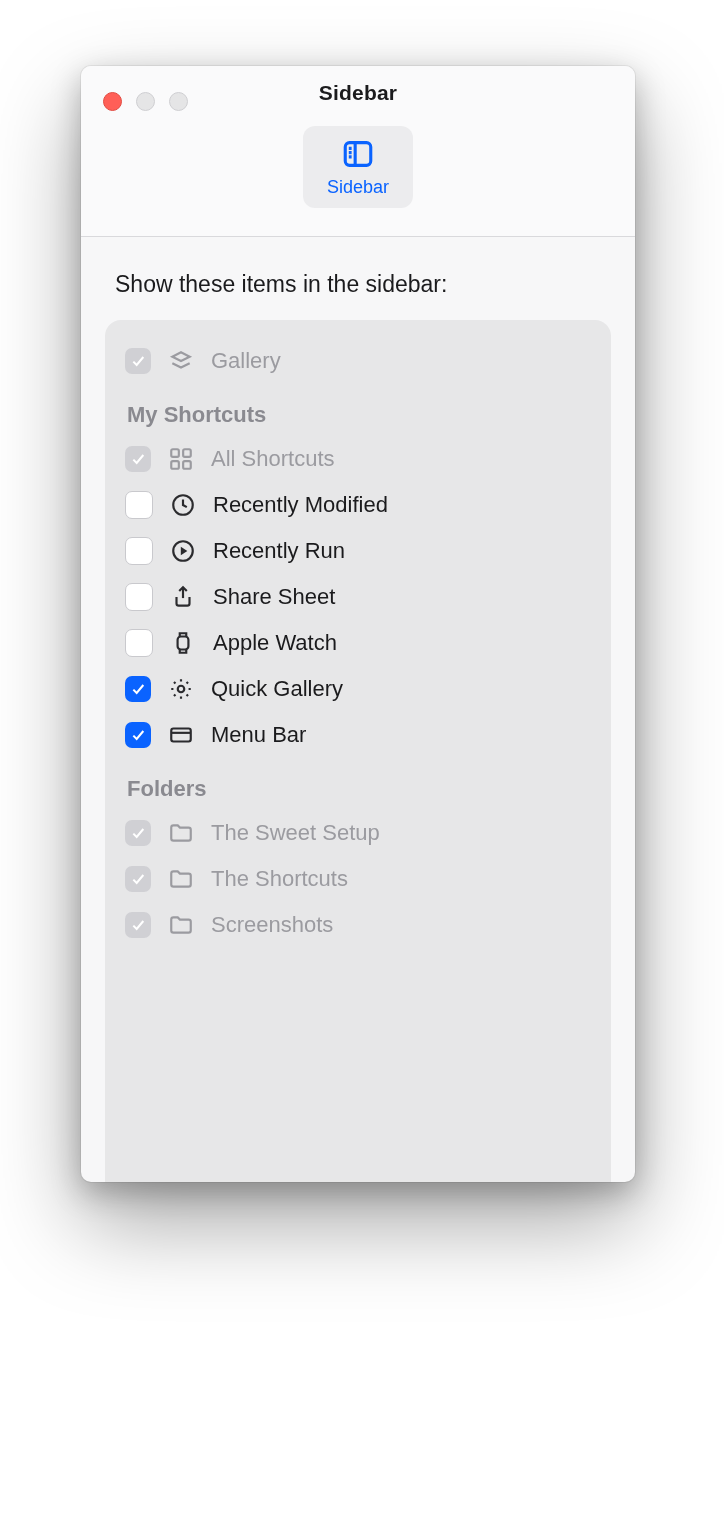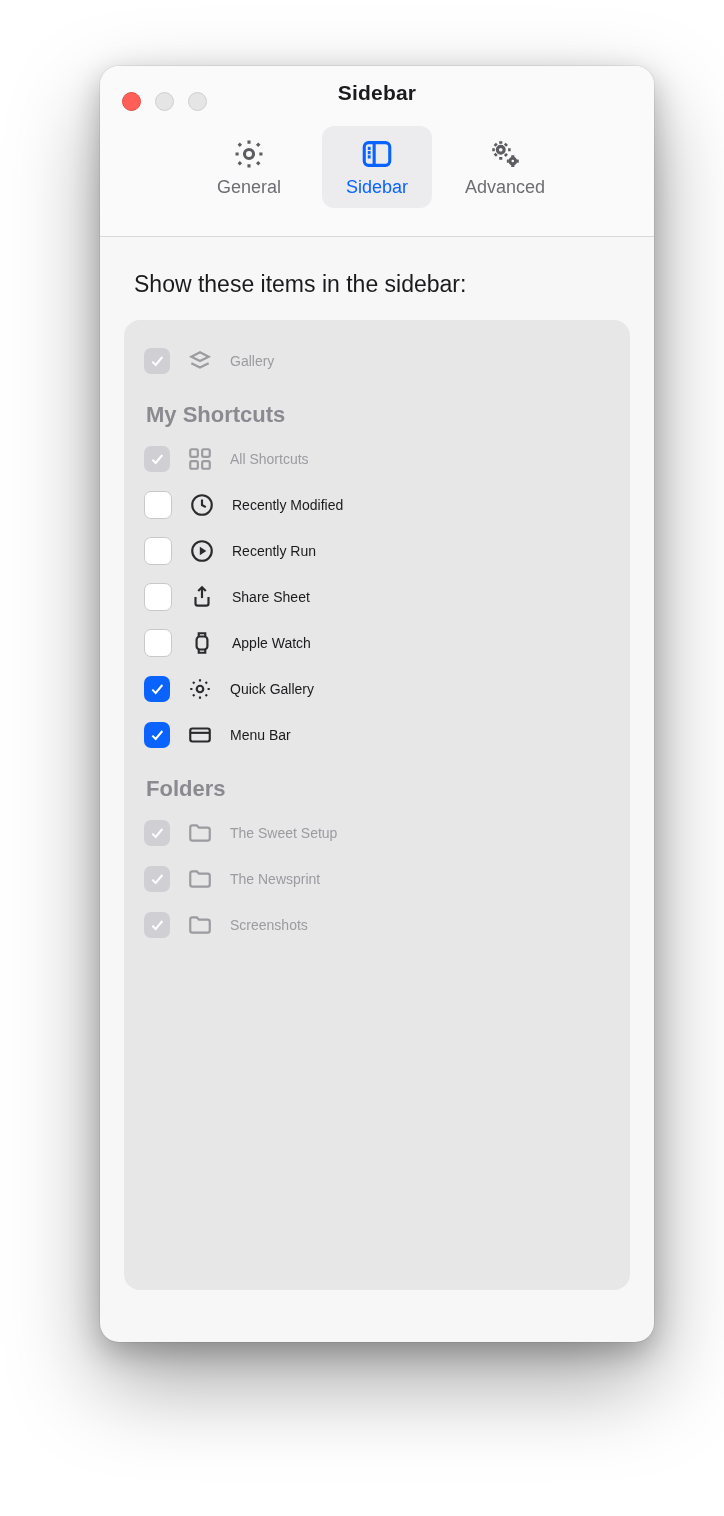--- a/index.html
+++ b/index.html
@@ -9,23 +9,23 @@
     --text:#1b1b1d;
     --muted:#9b9ba0;
     --muted2:#8a8a90;
     --accent:#0a63ff;
     --window:#f7f7f8;
     --header:#fafafb;
   }
   html,body{margin:0;padding:0;background:#fff;font-family:-apple-system,BlinkMacSystemFont,"Helvetica Neue",Arial,sans-serif;font-size:16px;color:var(--text);}
   .stage{width:724px;height:1516px;position:relative;}
   .window{
-    position:absolute;left:100px;top:66px;width:554px;height:1276px;
+    position:absolute;left:81px;top:66px;width:554px;height:1116px;
     background:var(--window);
-    border-radius:19px;
+    border-radius:10px;
     box-shadow:0 40px 90px rgba(0,0,0,.35),0 10px 30px rgba(0,0,0,.25),0 0 0 1px rgba(0,0,0,.06);
     overflow:hidden;
   }
   .titlebar{
     height:48px;display:flex;align-items:center;justify-content:center;
     background:var(--header);
   }
   .traffic{position:absolute;left:22px;top:26px;display:flex;gap:14px;}
   .dot{width:17px;height:17px;border-radius:50%;}
   .dot.red{background:#ff5f57;border:1px solid #e24b42;}
@@ -57,71 +57,51 @@
   .row{display:flex;align-items:center;gap:16px;height:46px;}
   .row .check{flex:0 0 26px;height:26px;border-radius:7px;display:flex;align-items:center;justify-content:center;}
   .check.blank{background:#fff;border:1px solid #c9c9cd;}
   .check.blue{background:var(--accent);}
   .check.grey{background:#d0d0d4;}
   .check svg{width:16px;height:16px;stroke:#fff;stroke-width:3;fill:none;}
   .check.grey svg{stroke:#fff;}
   .row .ricon{flex:0 0 28px;width:28px;height:28px;display:flex;align-items:center;justify-content:center;}
   .row .ricon svg{width:26px;height:26px;stroke:#2b2b2e;fill:none;stroke-width:2;}
   .row.dim .ricon svg{stroke:#9b9ba0;}
-  .row .label{font-size:14px;}
+  .row .label{font-size:22px;}
   .row.dim .label{color:var(--muted);}
   .section{font-size:22px;color:var(--muted2);font-weight:600;margin:18px 0 8px 2px;}
 </style>
 </head>
 <body>
 
 <div class="stage">
   <div class="window">
     <div class="traffic">
       <div class="dot red"></div>
       <div class="dot grey"></div>
       <div class="dot grey"></div>
     </div>
     <div class="titlebar">
       <div class="title">Sidebar</div>
     </div>
 
     <div class="toolbar">
-      <div class="tab">
-        <span class="icon">
-          <svg viewBox="0 0 24 24">
-              <circle cx="12" cy="12" r="3.2"></circle>
-              <path d="M12 2.5v2.2M12 19.3v2.2M4.7 4.7l1.6 1.6M17.7 17.7l1.6 1.6M2.5 12h2.2M19.3 12h2.2M4.7 19.3l1.6-1.6M17.7 6.3l1.6-1.6"></path>
-            </svg>
-        </span>
-        <span class="lbl">General</span>
-      </div>
       <div class="tab selected">
         <span class="icon">
           <svg viewBox="0 0 24 24">
               <rect x="3" y="4" width="18" height="16" rx="3"></rect>
               <line x1="10" y1="4" x2="10" y2="20"></line>
               <line x1="5.5" y1="8" x2="7.5" y2="8"></line>
               <line x1="5.5" y1="11" x2="7.5" y2="11"></line>
               <line x1="5.5" y1="14" x2="7.5" y2="14"></line>
             </svg>
         </span>
         <span class="lbl">Sidebar</span>
       </div>
-      <div class="tab">
-        <span class="icon">
-          <svg viewBox="0 0 24 24">
-              <circle cx="9" cy="9" r="2.4"></circle>
-              <path d="M9 3v1.8M9 14.2V16M3 9h1.8M14.2 9H16M4.8 4.8l1.3 1.3M12 12l1.3 1.3M4.8 13.2l1.3-1.3M12 6.1l1.3-1.3"></path>
-              <circle cx="17.5" cy="17" r="2"></circle>
-              <path d="M17.5 12.8v1.4M17.5 19.8v1.4M13.3 17h1.4M20.3 17h1.4"></path>
-            </svg>
-        </span>
-        <span class="lbl">Advanced</span>
-      </div>
     </div>
 
     <div class="content">
       <div class="heading">Show these items in the sidebar:</div>
 
       <div class="panel">
 
         <div class="row dim">
           <div class="check grey">
               <svg viewBox="0 0 24 24">
@@ -251,21 +231,21 @@
           <div class="check grey">
               <svg viewBox="0 0 24 24">
                 <polyline points="5 13 10 18 20 6"></polyline>
               </svg>
             </div>
           <div class="ricon">
               <svg viewBox="0 0 24 24">
                 <path d="M3 7a2 2 0 0 1 2-2h4l2 2h8a2 2 0 0 1 2 2v8a2 2 0 0 1-2 2H5a2 2 0 0 1-2-2V7z"></path>
               </svg>
             </div>
-          <div class="label">The Newsprint</div>
+          <div class="label">The Shortcuts</div>
         </div>
 
         <div class="row dim">
           <div class="check grey">
               <svg viewBox="0 0 24 24">
                 <polyline points="5 13 10 18 20 6"></polyline>
               </svg>
             </div>
           <div class="ricon">
               <svg viewBox="0 0 24 24">

